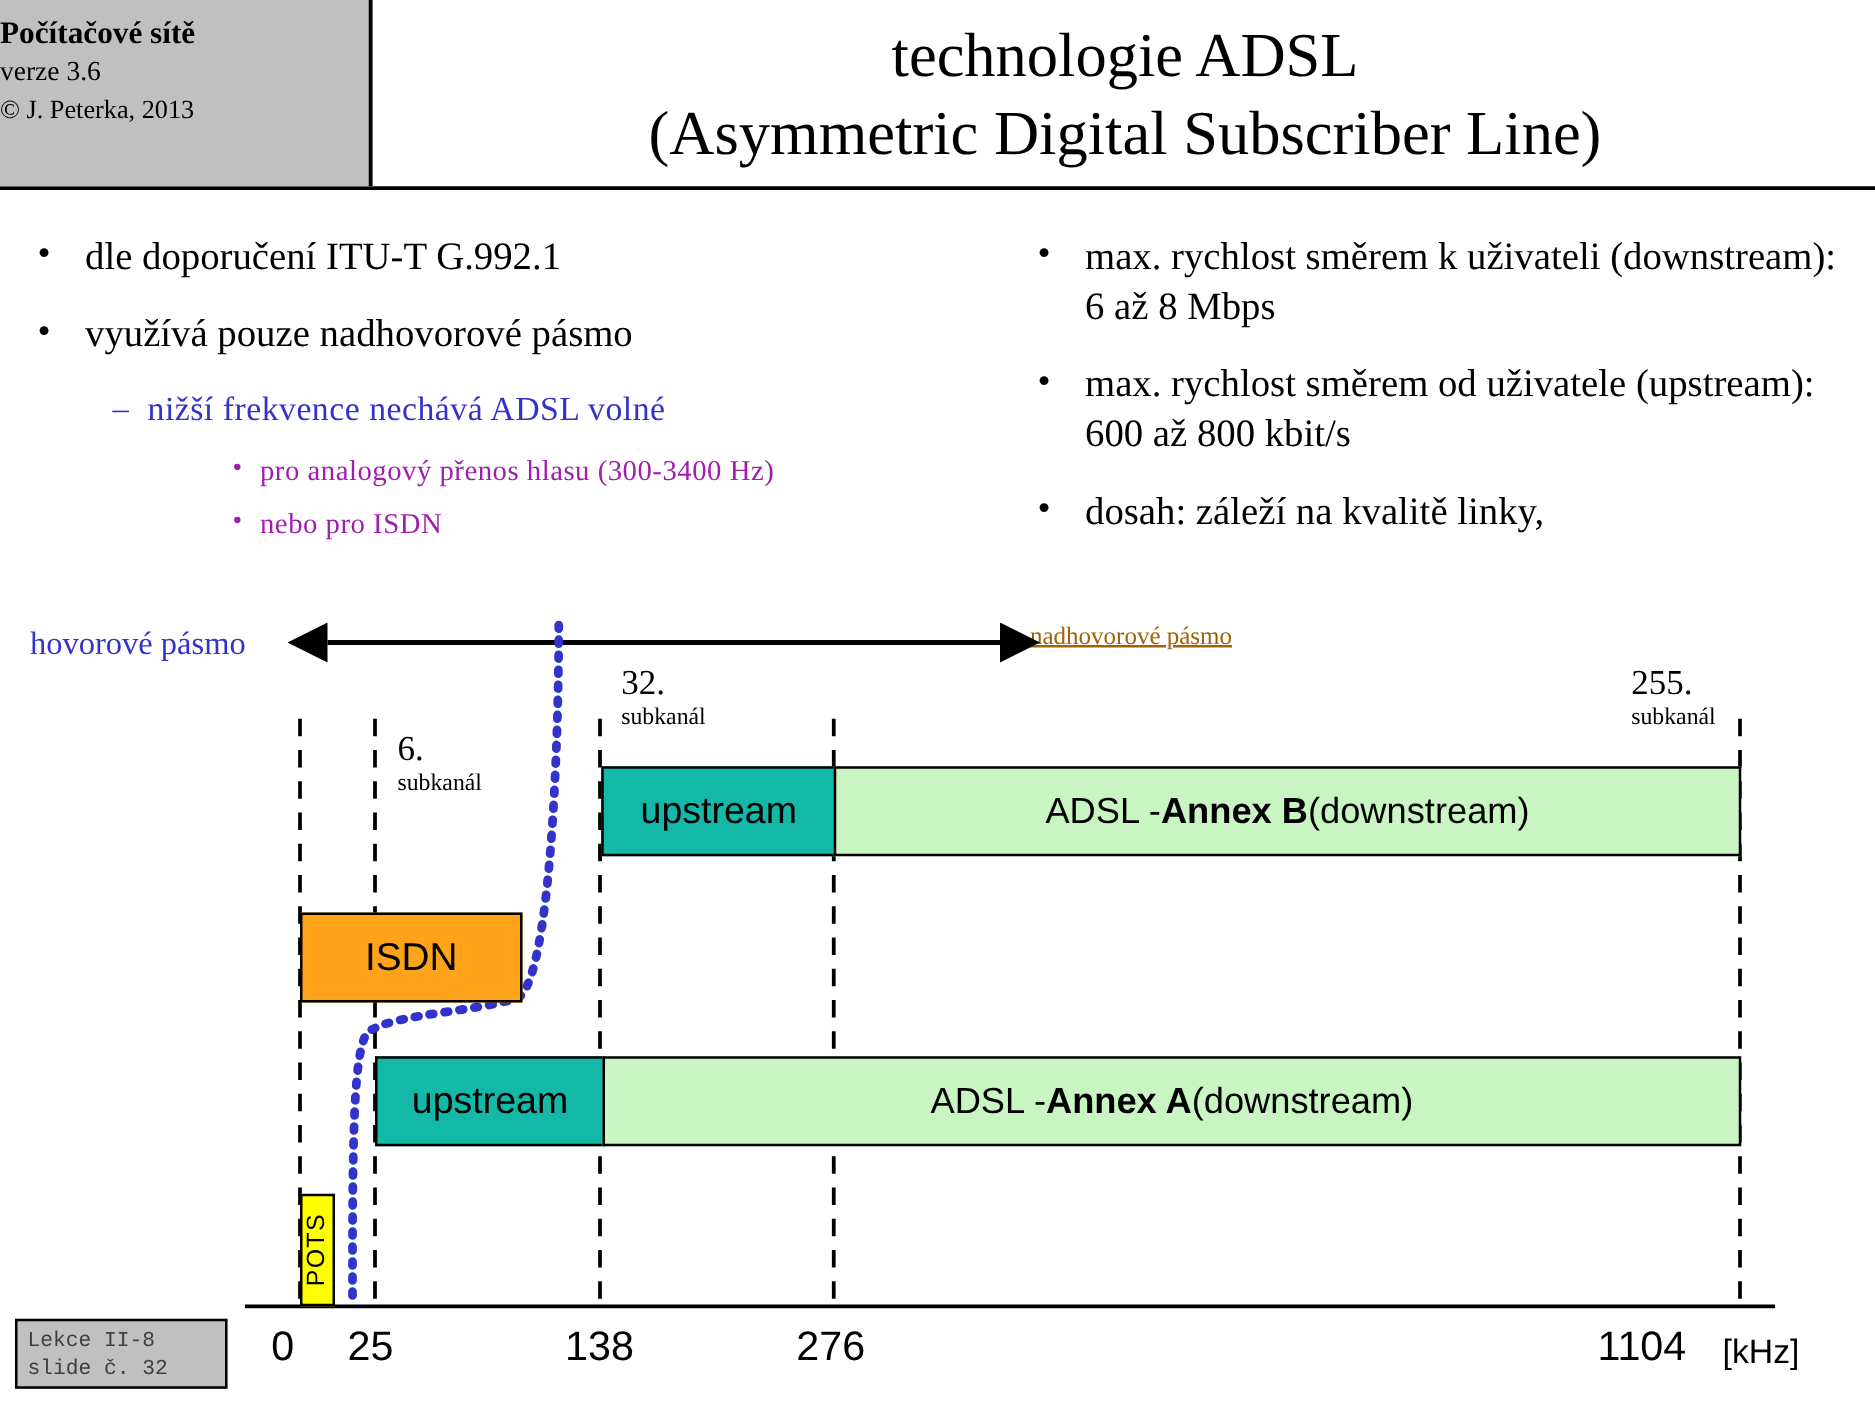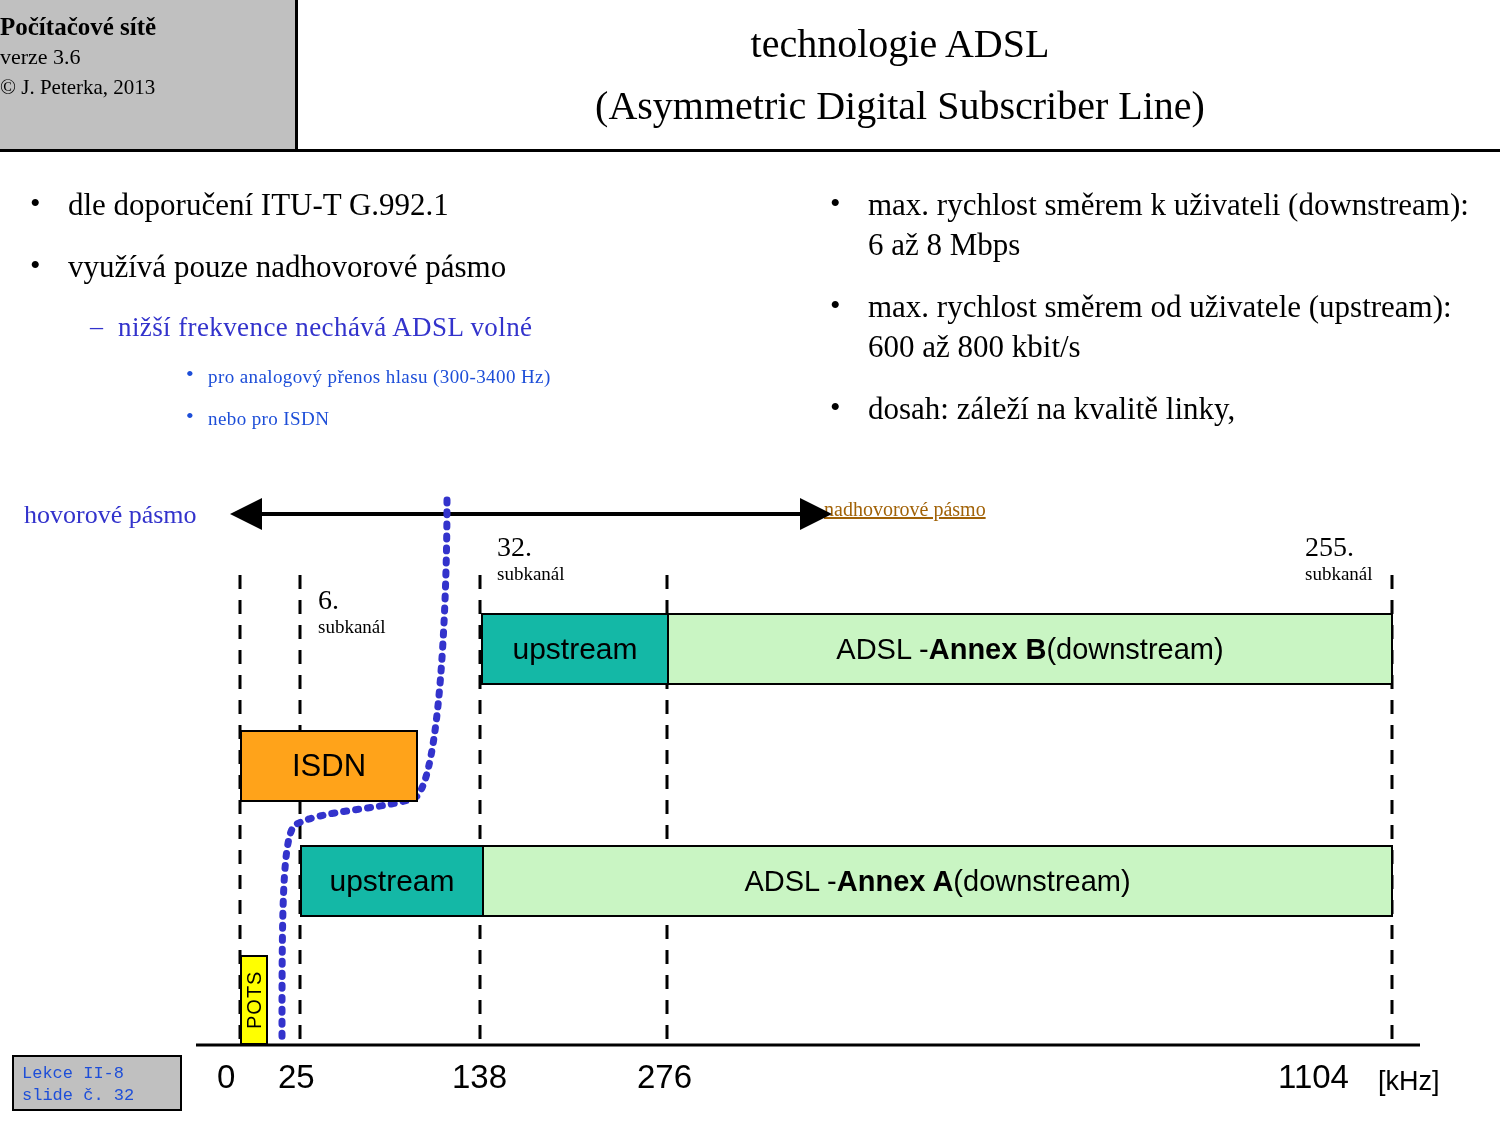--- a/index.html
+++ b/index.html
@@ -61,21 +61,21 @@
     left: 300px; top: 0;
     width: 1200px;
     height: 149px;
     display: flex;
     flex-direction: column;
     align-items: center;
     justify-content: center;
     text-align: center;
   }
   .title .t1, .title .t2 {
-    font-size: 40px;
+    font-size: 50px;
     line-height: 62px;
     color: #000;
     white-space: nowrap;
   }
 
   
   .col-left {
     position: absolute;
     left: 18px; top: 185px;
     width: 780px;
@@ -110,23 +110,23 @@
   }
   .b2::before {
     content: "\2013";
     position: absolute;
     left: 72px; top: 0;
     font-size: 26px;
   }
   .b3 {
     position: relative;
     padding-left: 190px;
-    font-size: 19px;
+    font-size: 23px;
     line-height: 32px;
-    color: #1d4ed8;
+    color: #a21caf;
     margin-bottom: 10px;
     letter-spacing: .4px;
   }
   .b3::before {
     content: "\2022";
     position: absolute;
     left: 168px; top: -3px;
     font-size: 22px;
   }
 
@@ -225,21 +225,21 @@
   .footer {
     position: absolute;
     left: 12px; top: 1055px;
     width: 170px;
     height: 56px;
     box-sizing: border-box;
     background: #c0c0c0;
     border: 2px solid #000;
     font-family: "Liberation Mono", monospace;
     font-size: 17px;
-    color: #1d4ed8;
+    color: #404040;
     padding: 6px 16px 0 8px;
     line-height: 22px;
   }
 </style>
 </head>
 <body>
 
 <div class="header">
   <div class="header-box">
     <div class="l1">Počítačové sítě</div>

